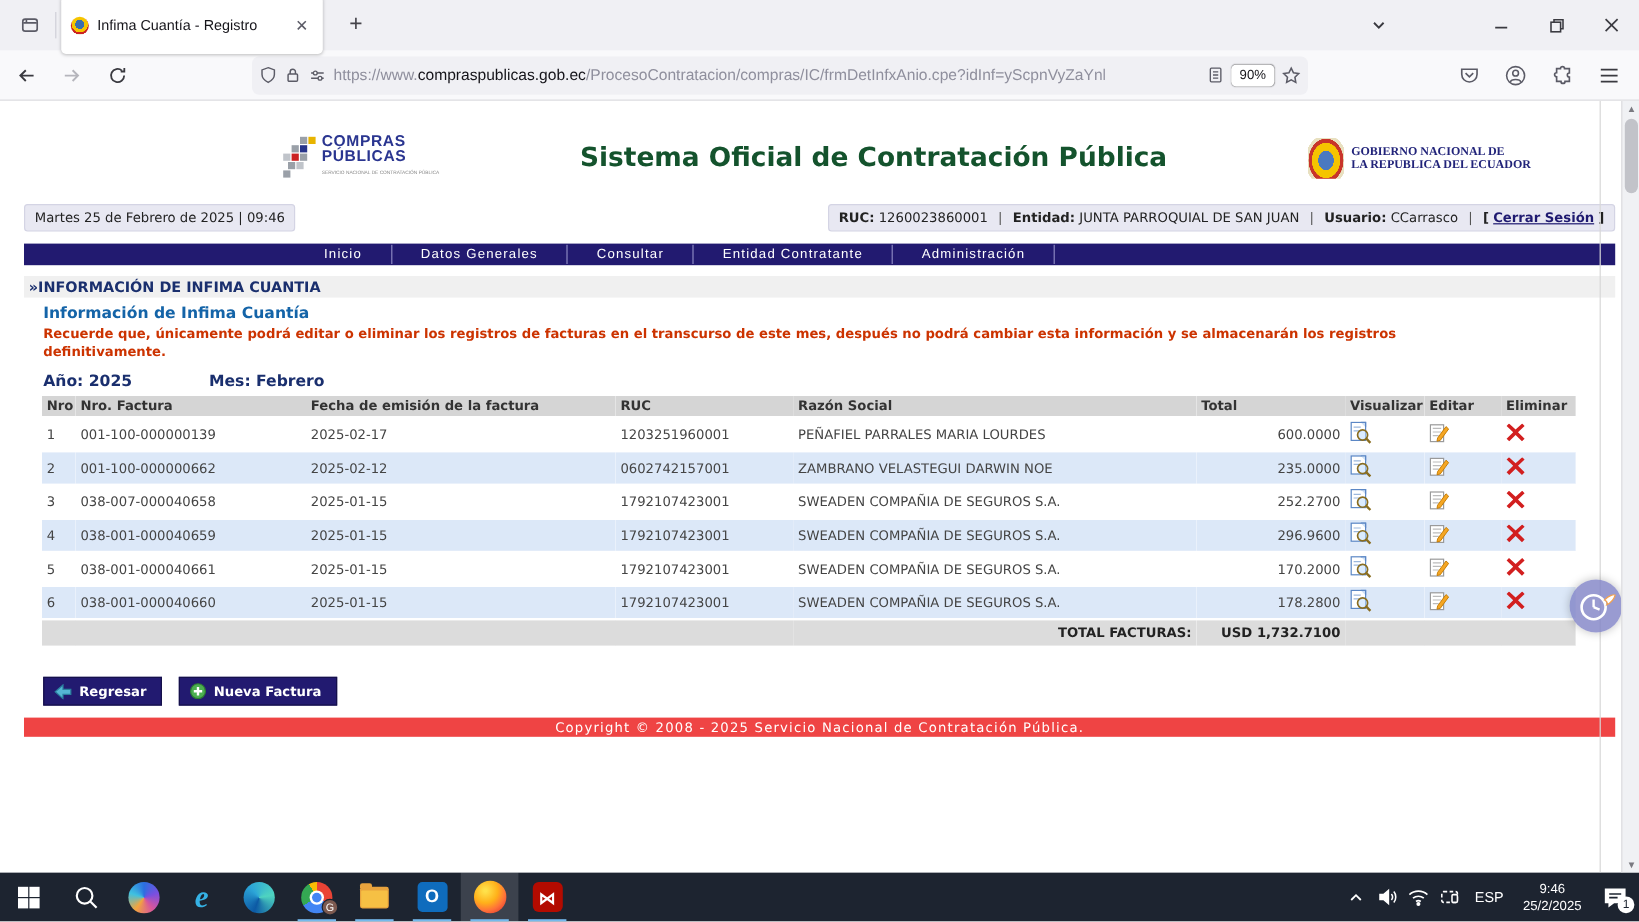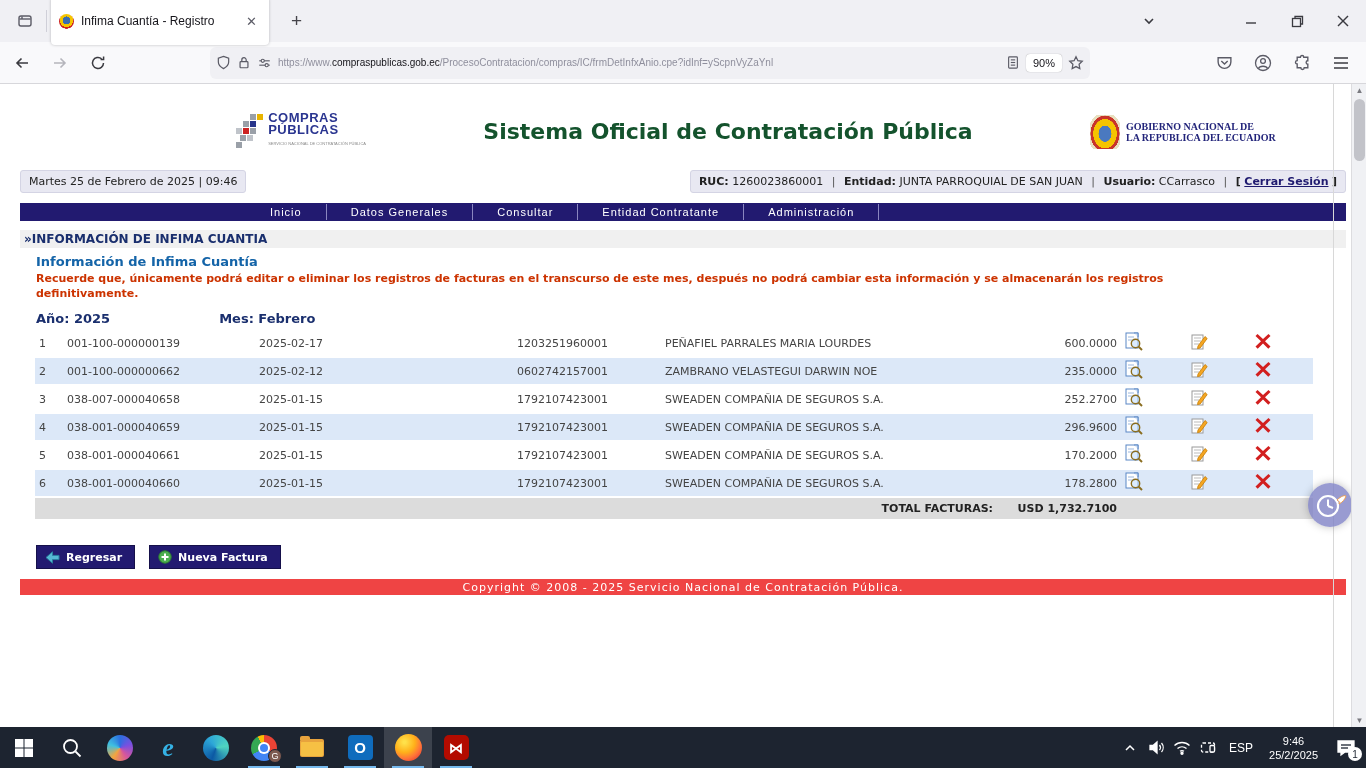--- a/index.html
+++ b/index.html
@@ -17,21 +17,21 @@
   .newtab { font-size:19px; color:#45444a; margin-left:14px; padding:0 8px; }
   .tab-right { position:absolute; right:0; top:0; height:42px; display:flex; align-items:center; }
   .winbtn { width:46px; height:42px; display:flex; align-items:center; justify-content:center; color:#3a3a40; }
   .listall { margin-right:56px; }
 
   .toolbar { height:42px; background:#f9f9fb; display:flex; align-items:center; border-bottom:1px solid #d7d7db; }
   .navbtn { width:32px; height:32px; display:flex; align-items:center; justify-content:center; border-radius:4px; margin-left:6px; }
   .urlbar { width:880px; height:32px; margin-left:96px; background:#f0f0f4; border-radius:6px;
             display:flex; align-items:center; padding:0 6px; gap:6px; }
   .urlicon { display:flex; align-items:center; }
-  .urltext { flex:1; font-size:10px; white-space:nowrap; overflow:hidden; color:#8f8f9d;
+  .urltext { flex:1; font-size:13px; white-space:nowrap; overflow:hidden; color:#8f8f9d;
              -webkit-mask-image:linear-gradient(90deg,#000 88%,transparent 99%);
              mask-image:linear-gradient(90deg,#000 88%,transparent 99%); }
   .urltext .dom { color:#15141a; }
   .zoomchip { background:#fff; border-radius:4px; font-size:11px; color:#15141a; padding:3px 7px; box-shadow:0 0 1px rgba(0,0,0,.4); }
   .toolright { display:flex; align-items:center; margin-left:auto; padding-right:10px; gap:9px; }
   .toolright .navbtn{ margin-left:0; width:30px; }
 
   
   .page { position:relative; height:643px; background:#fff; overflow:hidden; }
   .scrollbar { position:absolute; right:0; top:0; width:15px; height:100%; background:#f0f1f4; border-left:1px solid #dcdcdf; }
@@ -64,21 +64,21 @@
   .mainnav .item { padding:0 24px; height:14px; display:flex; align-items:center; white-space:nowrap; }
   .mainnav .vsep { width:1px; height:16px; background:#8a86c0; }
 
   .crumbbar { margin-top:9px; background:#f0f0f0; padding:2px 4px; font-family:"DejaVu Sans", sans-serif;
               font-size:12px; font-weight:bold; color:#1a2f6e; }
   .sectitle { margin:6px 0 2px 16px; font-family:"DejaVu Sans", sans-serif; font-size:13px; font-weight:bold; color:#1464a8; }
   .warning { margin:2px 0 0 16px; font-family:"DejaVu Sans", sans-serif; font-size:11px; font-weight:bold;
              color:#cc3300; width:1220px; line-height:15px; }
   .yearmonth { margin:10px 0 4px 16px; display:flex; font-family:"DejaVu Sans", sans-serif;
                font-size:13px; font-weight:bold; color:#1a2f6e; }
-  .yearmonth .month { margin-left:109px; }
+  .yearmonth .month { margin-left:64px; }
 
   table.grid { border-collapse:collapse; margin-left:15px; table-layout:fixed; width:1278px;
                font-family:"DejaVu Sans", sans-serif; font-size:11px; color:#444; }
   table.grid th { background:#d5d5d5; color:#333; text-align:left; font-weight:bold; padding:2px 4px; height:16px;
                   border-bottom:2px solid #fff; white-space:nowrap; overflow:hidden; }
   table.grid td { padding:2px 4px; height:23px; border-bottom:2px solid #fff; white-space:nowrap; overflow:hidden; }
   tr.alt td { background:#dce8f8; }
   td.num, th.num { text-align:right; padding-right:8px; }
   tr.totalrow td { background:#dcdcdc; font-weight:bold; color:#222; }
   .icon-cell { padding-left:6px; }
@@ -341,20 +341,31 @@
           <col style="width:192px">
           <col style="width:258px">
           <col style="width:148px">
         <col style="width:336px">
           <col style="width:124px">
           <col style="width:66px">
           <col style="width:64px">
           <col style="width:62px">
       </colgroup>
       <tbody>
+          <tr>
+        <th>Nro</th>
+        <th>Nro. Factura</th>
+        <th>Fecha de emisión de la factura</th>
+        <th>RUC</th>
+        <th>Razón Social</th>
+        <th>Total</th>
+        <th>Visualizar</th>
+        <th>Editar</th>
+        <th>Eliminar</th>
+      </tr>
 
       <tr>
         <td>1</td>
         <td>001-100-000000139</td>
         <td>2025-02-17</td>
         <td>1203251960001</td>
         <td>PEÑAFIEL PARRALES MARIA LOURDES</td>
         <td class="num">600.0000</td>
         <td class="icon-cell"><svg width="18" height="19" viewBox="0 0 18 19">
                 <rect x="1" y="1" width="12" height="15" fill="#fff" stroke="#5b87c5"></rect>

